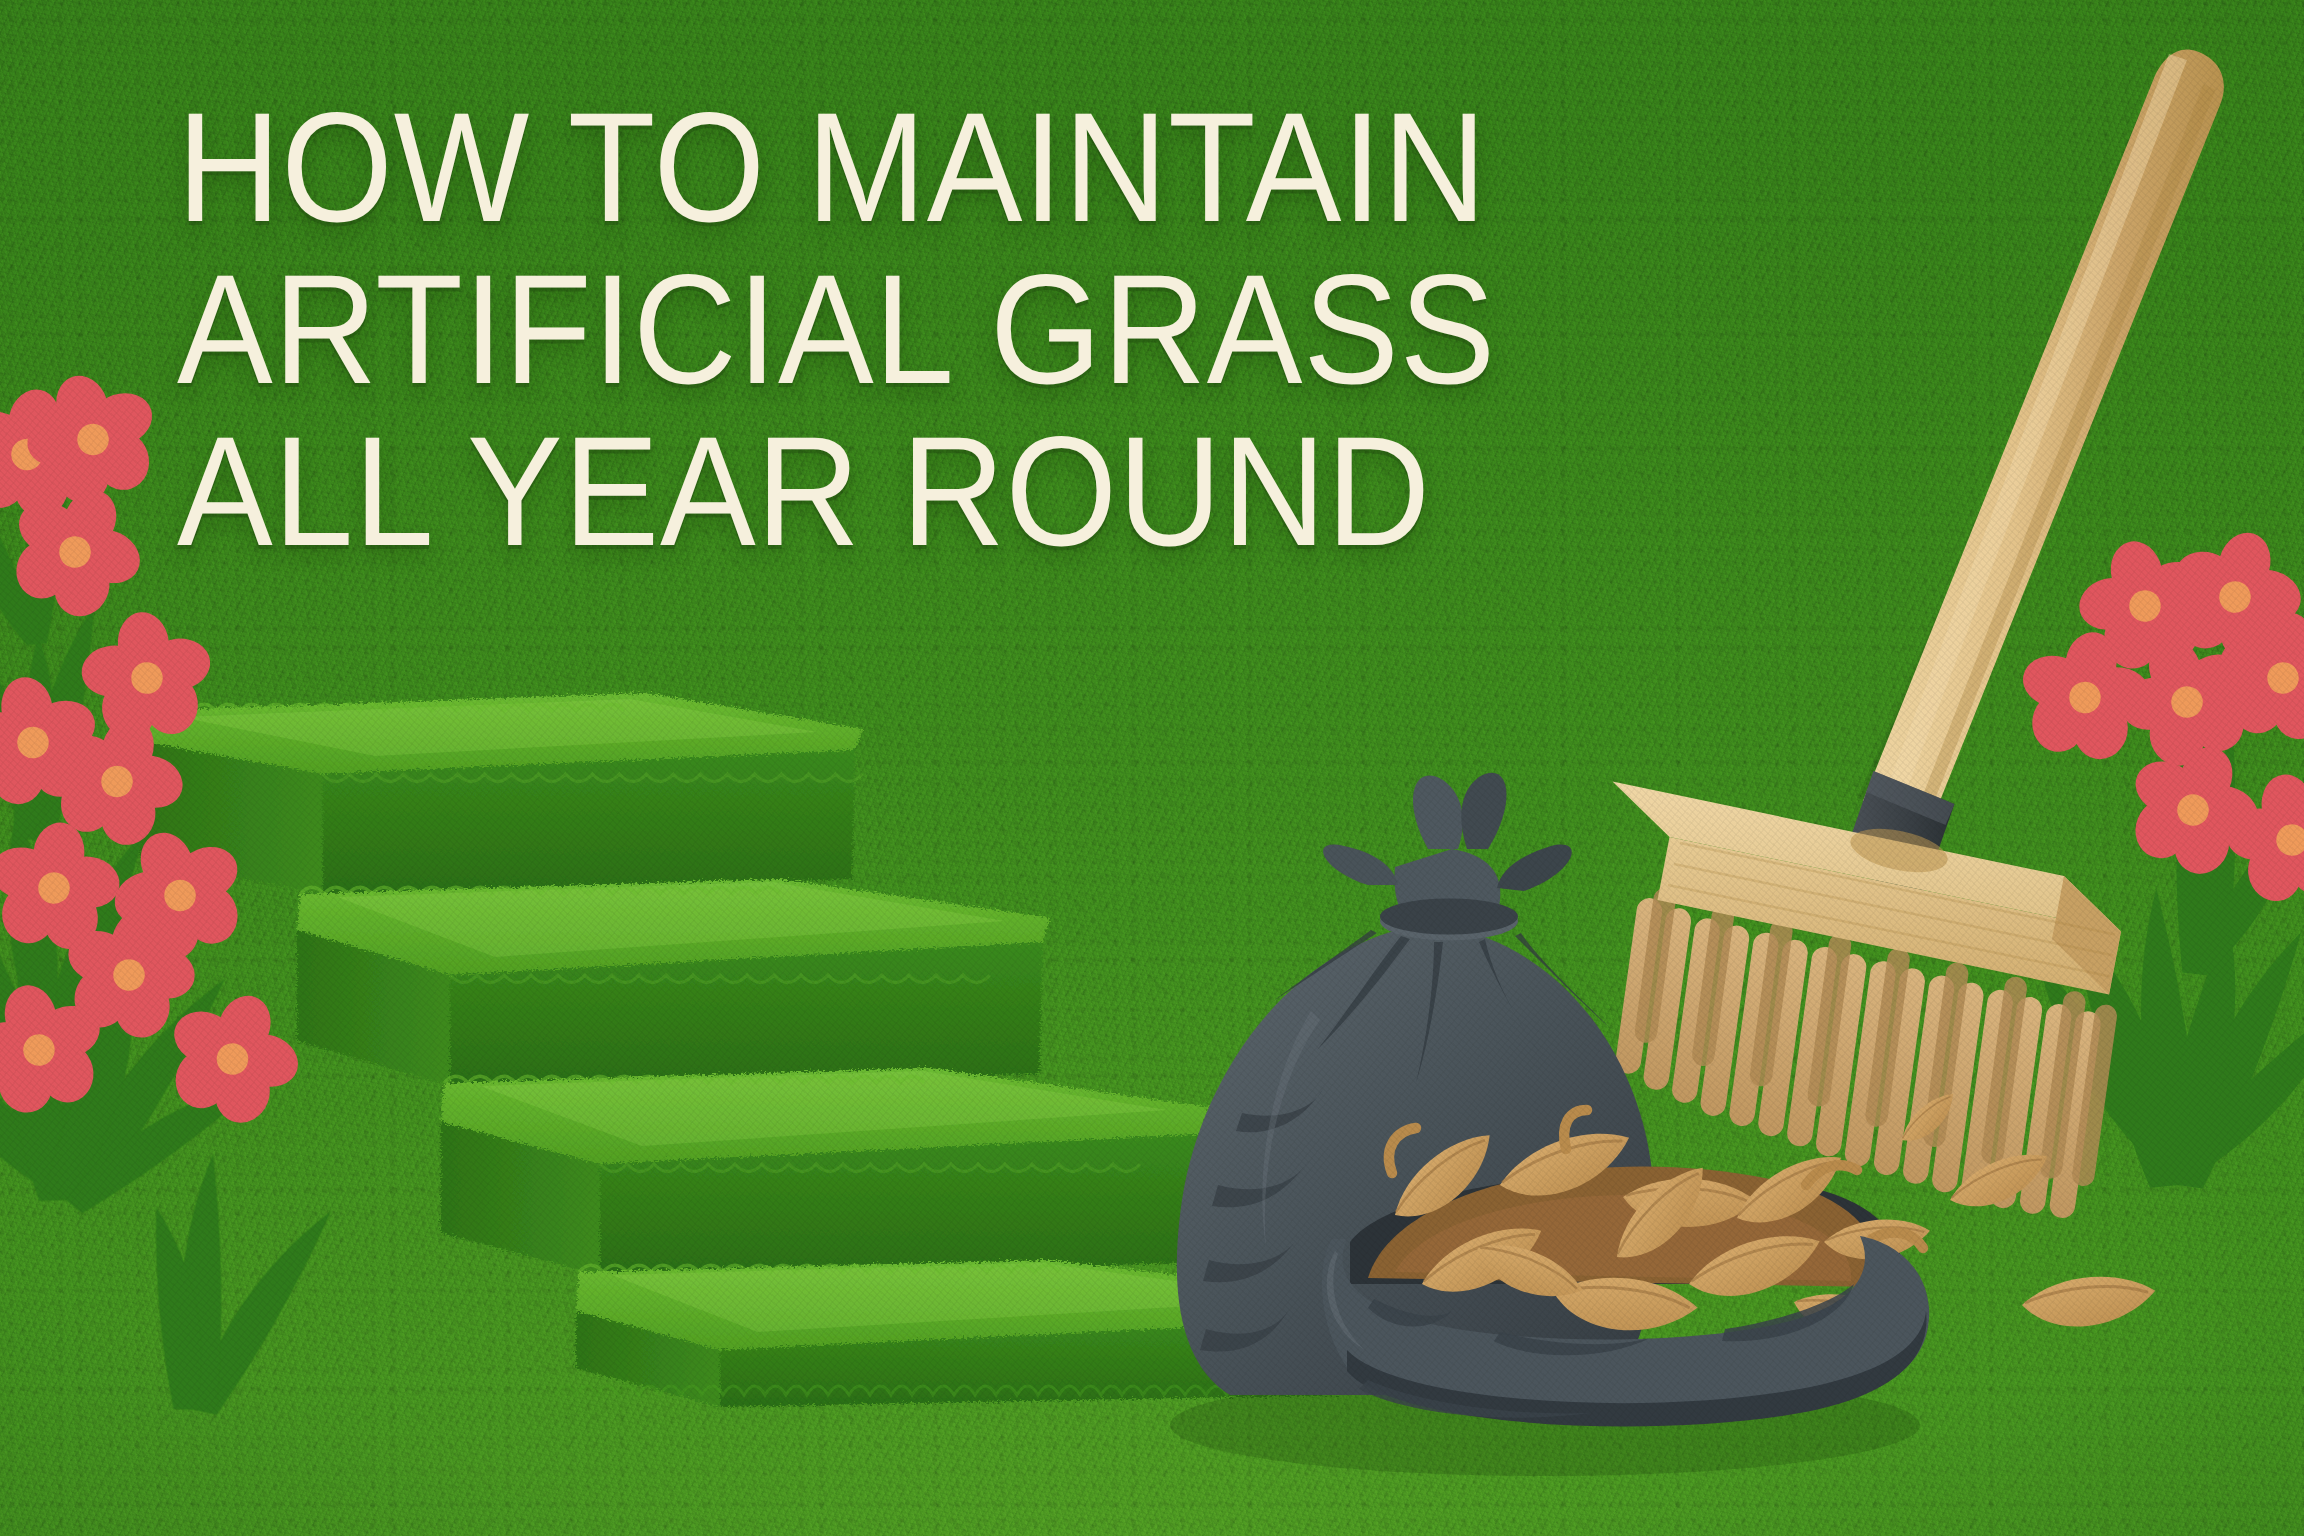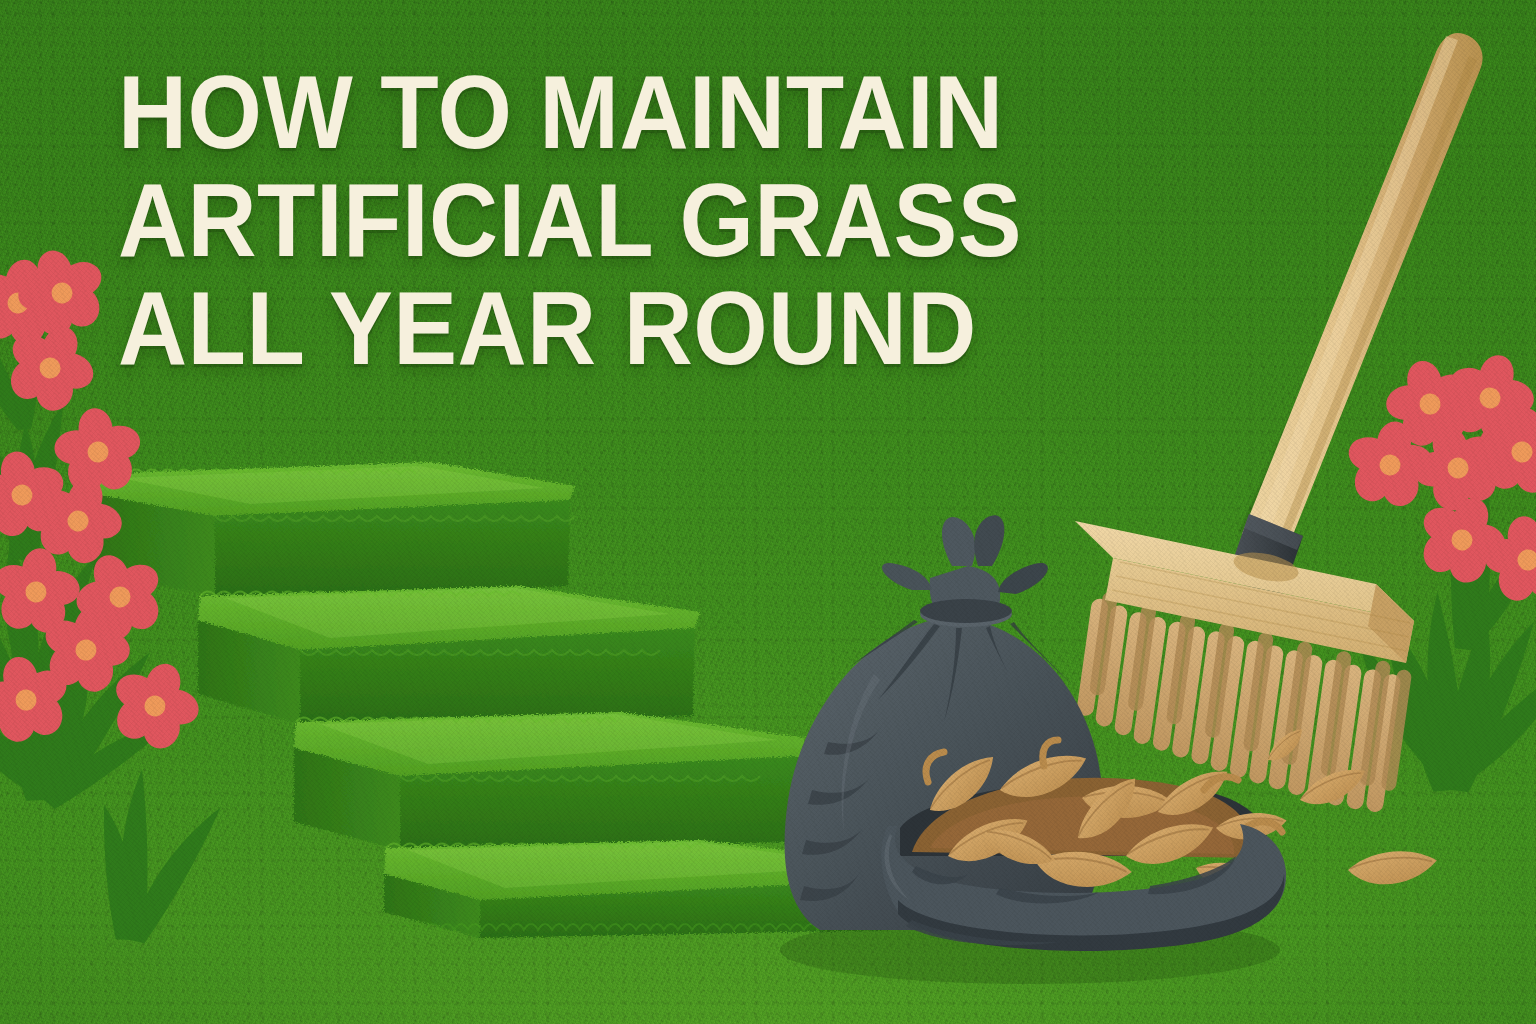--- a/index.html
+++ b/index.html
@@ -36,21 +36,21 @@
   }
   .bg-vignette{position:absolute;inset:0;
     background:radial-gradient(120% 100% at 50% 45%, rgba(0,0,0,0) 55%, rgba(0,0,0,.16) 100%);
   }
 
   
   #title{
     position:absolute;left:118px;top:62px;width:1020px;
     z-index:40;
     color:#f6f0dd;
-    font-weight:700;
+    font-weight:400;
     letter-spacing:.5px;
     line-height:.98;
     text-shadow:0 3px 0 rgba(30,70,12,.40), 0 6px 14px rgba(20,50,8,.30);
     user-select:none;
   }
   #title .ln{display:block;white-space:nowrap;
     font-size:104px;
     transform:scaleX(.92);transform-origin:left center;
     font-stretch:condensed;
   }

